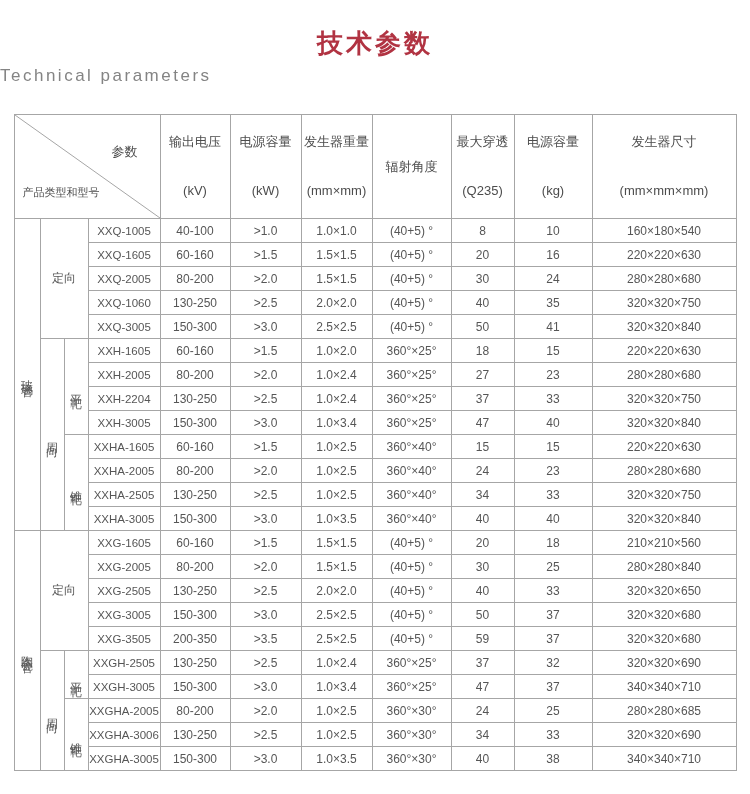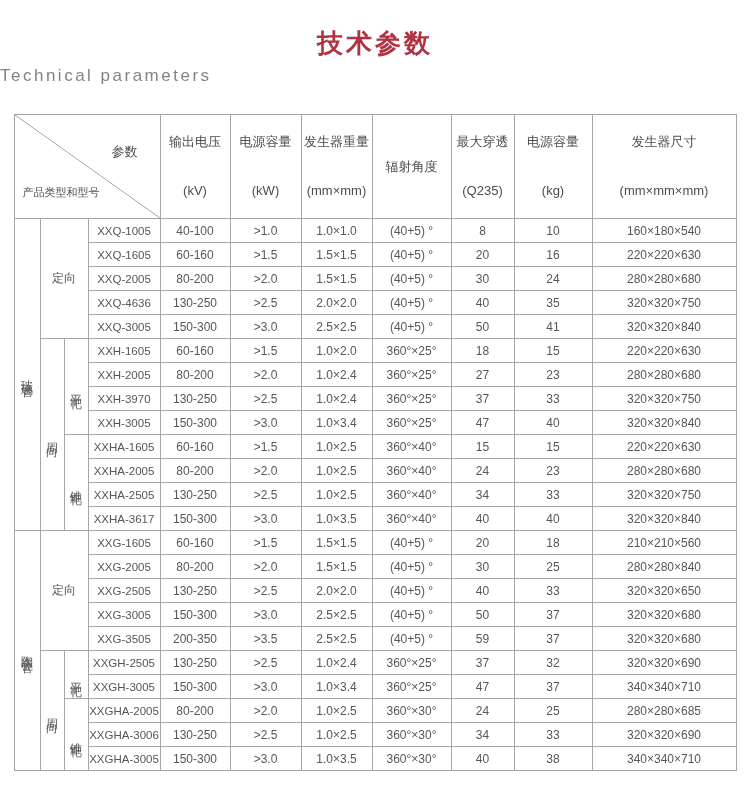--- a/index.html
+++ b/index.html
@@ -143,21 +143,21 @@
         <td class="model">XXQ-2005</td>
         <td>80-200</td>
         <td>&gt;2.0</td>
         <td>1.5×1.5</td>
         <td>(40+5) °</td>
         <td>30</td>
         <td>24</td>
         <td>280×280×680</td>
       </tr>
       <tr>
-        <td class="model">XXQ-4636</td>
+        <td class="model">XXQ-1060</td>
         <td>130-250</td>
         <td>&gt;2.5</td>
         <td>2.0×2.0</td>
         <td>(40+5) °</td>
         <td>40</td>
         <td>35</td>
         <td>320×320×750</td>
       </tr>
       <tr>
         <td class="model">XXQ-3005</td>
@@ -185,21 +185,21 @@
         <td class="model">XXH-2005</td>
         <td>80-200</td>
         <td>&gt;2.0</td>
         <td>1.0×2.4</td>
         <td>360°×25°</td>
         <td>27</td>
         <td>23</td>
         <td>280×280×680</td>
       </tr>
       <tr>
-        <td class="model">XXH-3970</td>
+        <td class="model">XXH-2204</td>
         <td>130-250</td>
         <td>&gt;2.5</td>
         <td>1.0×2.4</td>
         <td>360°×25°</td>
         <td>37</td>
         <td>33</td>
         <td>320×320×750</td>
       </tr>
       <tr>
         <td class="model">XXH-3005</td>
@@ -236,21 +236,21 @@
         <td class="model">XXHA-2505</td>
         <td>130-250</td>
         <td>&gt;2.5</td>
         <td>1.0×2.5</td>
         <td>360°×40°</td>
         <td>34</td>
         <td>33</td>
         <td>320×320×750</td>
       </tr>
       <tr>
-        <td class="model">XXHA-3617</td>
+        <td class="model">XXHA-3005</td>
         <td>150-300</td>
         <td>&gt;3.0</td>
         <td>1.0×3.5</td>
         <td>360°×40°</td>
         <td>40</td>
         <td>40</td>
         <td>320×320×840</td>
       </tr>
       <tr>
         <td rowspan="10"><span class="v">陶瓷管</span></td>

